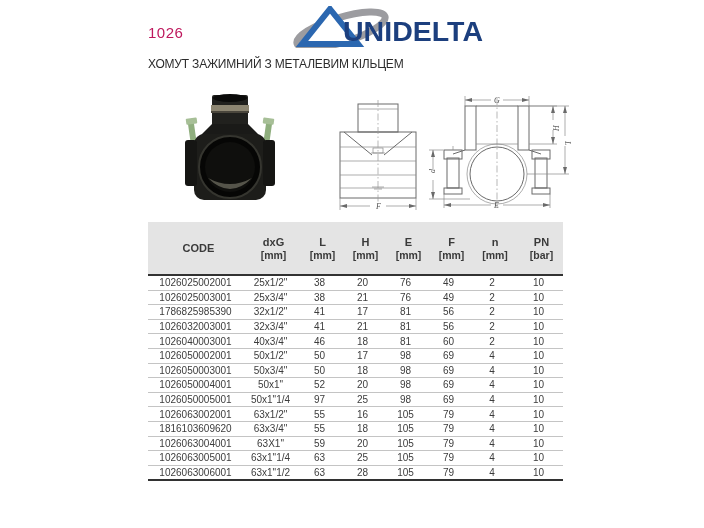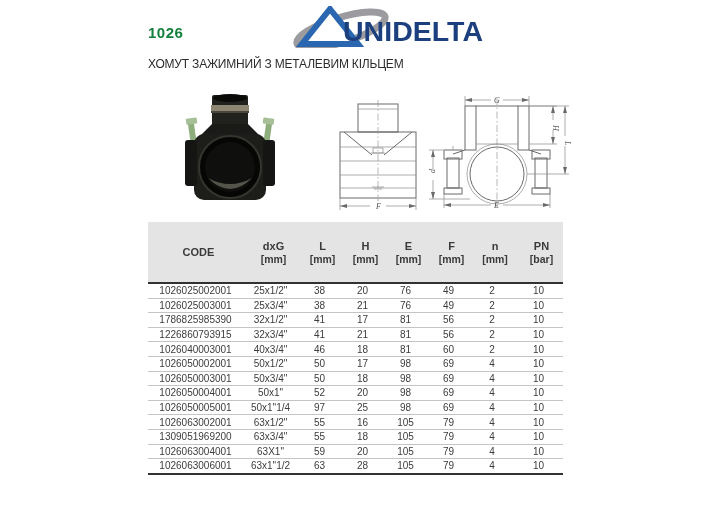--- a/index.html
+++ b/index.html
@@ -4,21 +4,21 @@
 <style>
   html,body{margin:0;padding:0;}
   body{
     width:704px;height:528px;background:#ffffff;position:relative;overflow:hidden;
     font-family:"Liberation Sans",sans-serif;
     -webkit-font-smoothing:antialiased;
   }
   .abs{position:absolute;}
 
   
-  .product-code{left:148px;top:24px;font-size:15px;font-weight:bold;color:#15803d;letter-spacing:.5px;}
+  .product-code{left:148px;top:24px;font-size:15px;font-weight:normal;color:#be185d;letter-spacing:.5px;}
   .logo{left:291px;top:6px;width:196px;height:42px;text-decoration:underline;}
   .doc-title{left:148px;top:57px;font-size:12.5px;color:#2b2b2b;letter-spacing:-0.2px;transform:scaleX(.96);transform-origin:left;}
 
   
   .product-photo{left:183px;top:94px;width:94px;height:112px;}
   .side-drawing{left:336px;top:100px;width:84px;height:112px;}
   .front-drawing{left:423px;top:92px;width:148px;height:120px;}
 
   
   .dline{stroke:#6a6a6a;stroke-width:1;fill:none;}
@@ -27,21 +27,21 @@
   .dimtxt{font-family:"Liberation Serif",serif;font-style:italic;font-size:8px;fill:#555;}
   .arrow{fill:#6a6a6a;}
 
   
   .spec-table-wrap{left:148px;top:222px;width:415px;}
   table.spec{border-collapse:collapse;table-layout:fixed;width:415px;color:#3c3c3c;}
   table.spec thead th{
     background:var(--table-header-bg);height:48px;padding:0;font-weight:bold;color:#3a3a3a;
     border-bottom:2px solid var(--table-border-dark);
   }
-  .thwrap{display:flex;flex-direction:column;justify-content:center;align-items:center;height:60px;gap:2px;padding-left:6px;}
+  .thwrap{display:flex;flex-direction:column;justify-content:center;align-items:center;height:52px;gap:2px;padding-left:6px;}
   .th-label{font-size:11px;line-height:11px;}
   .th-unit{font-size:10.5px;line-height:10px;}
   .th-unit:empty{display:none;}
   table.spec tbody td{
     text-align:center;font-size:10px;height:13.6px;line-height:13px;padding:0;
     border-bottom:1px solid var(--table-row-line);white-space:nowrap;
   }
   table.spec tbody tr:last-child td{border-bottom:2px solid var(--table-border-dark);}
 </style>
 </head>
@@ -279,21 +279,21 @@
           <td>1786825985390</td>
           <td>32x1/2"</td>
           <td>41</td>
           <td>17</td>
           <td>81</td>
           <td>56</td>
           <td>2</td>
           <td>10</td>
         </tr>
         <tr>
-          <td>1226860793915</td>
+          <td>1026032003001</td>
           <td>32x3/4"</td>
           <td>41</td>
           <td>21</td>
           <td>81</td>
           <td>56</td>
           <td>2</td>
           <td>10</td>
         </tr>
         <tr>
           <td>1026040003001</td>
@@ -349,40 +349,50 @@
           <td>1026063002001</td>
           <td>63x1/2"</td>
           <td>55</td>
           <td>16</td>
           <td>105</td>
           <td>79</td>
           <td>4</td>
           <td>10</td>
         </tr>
         <tr>
-          <td>1309051969200</td>
+          <td>1816103609620</td>
           <td>63x3/4"</td>
           <td>55</td>
           <td>18</td>
           <td>105</td>
           <td>79</td>
           <td>4</td>
           <td>10</td>
         </tr>
         <tr>
           <td>1026063004001</td>
           <td>63X1"</td>
           <td>59</td>
           <td>20</td>
           <td>105</td>
           <td>79</td>
           <td>4</td>
           <td>10</td>
         </tr>
         <tr>
+          <td>1026063005001</td>
+          <td>63x1"1/4</td>
+          <td>63</td>
+          <td>25</td>
+          <td>105</td>
+          <td>79</td>
+          <td>4</td>
+          <td>10</td>
+        </tr>
+        <tr>
           <td>1026063006001</td>
           <td>63x1"1/2</td>
           <td>63</td>
           <td>28</td>
           <td>105</td>
           <td>79</td>
           <td>4</td>
           <td>10</td>
         </tr>
       </tbody>

